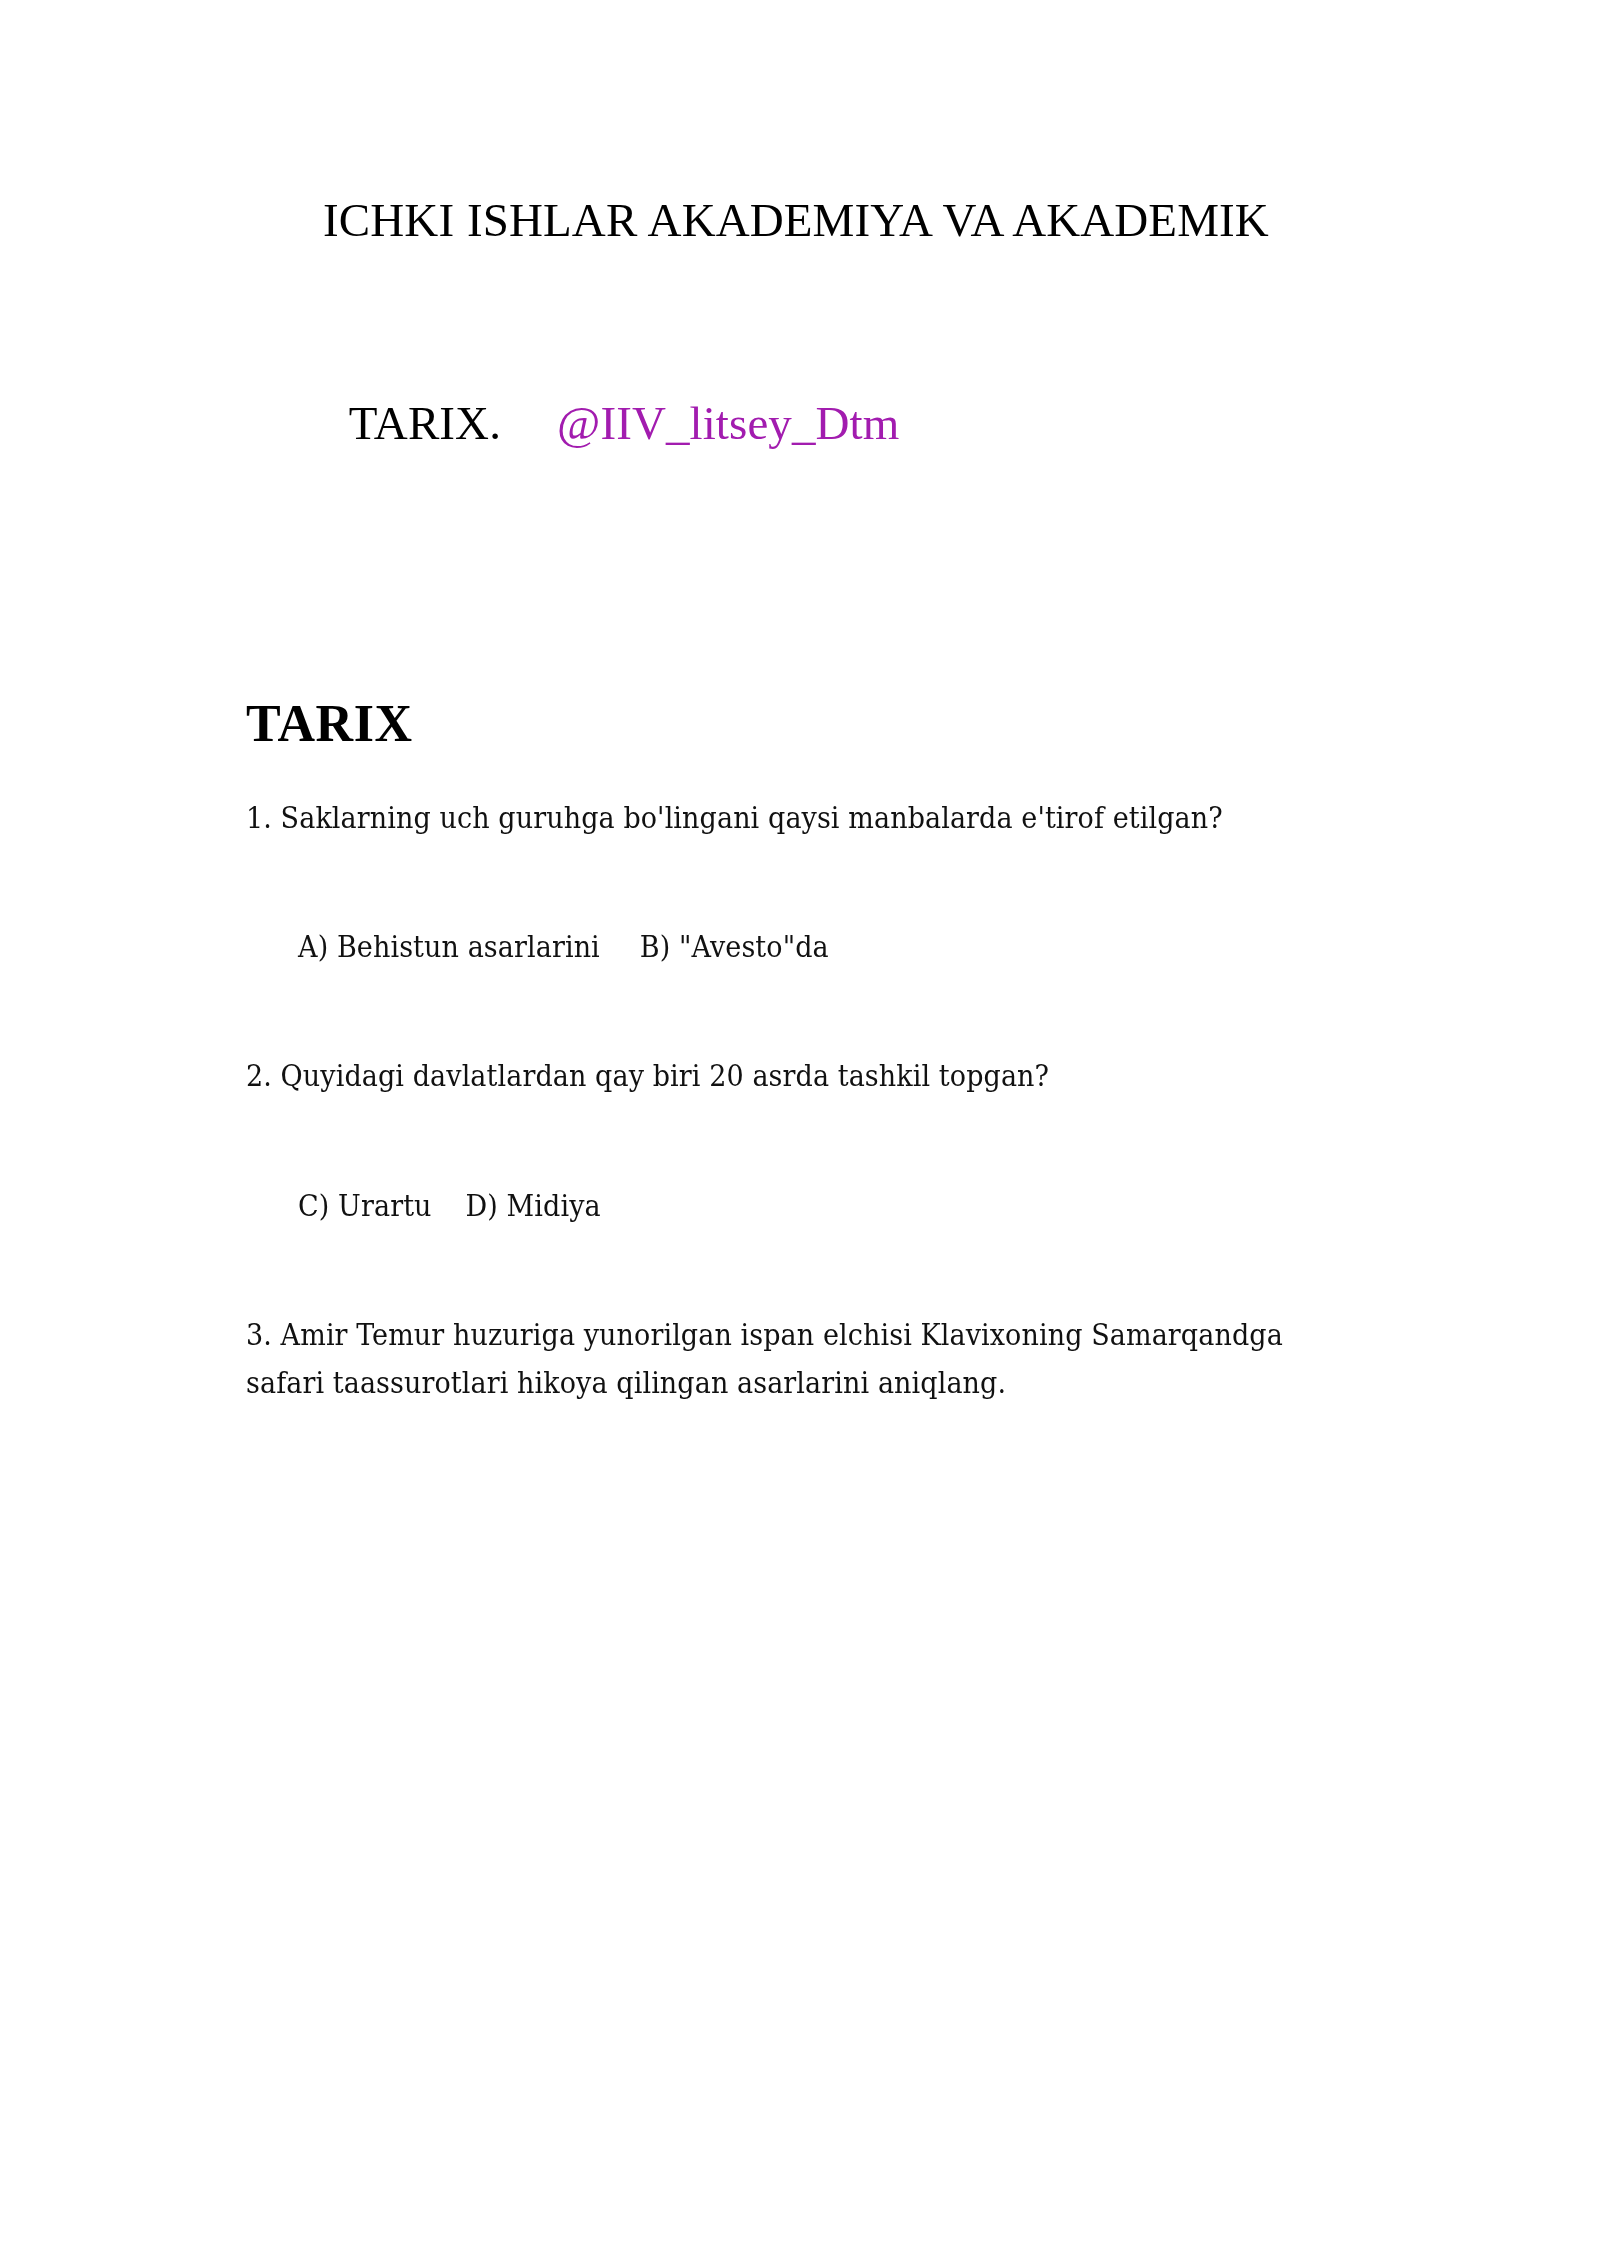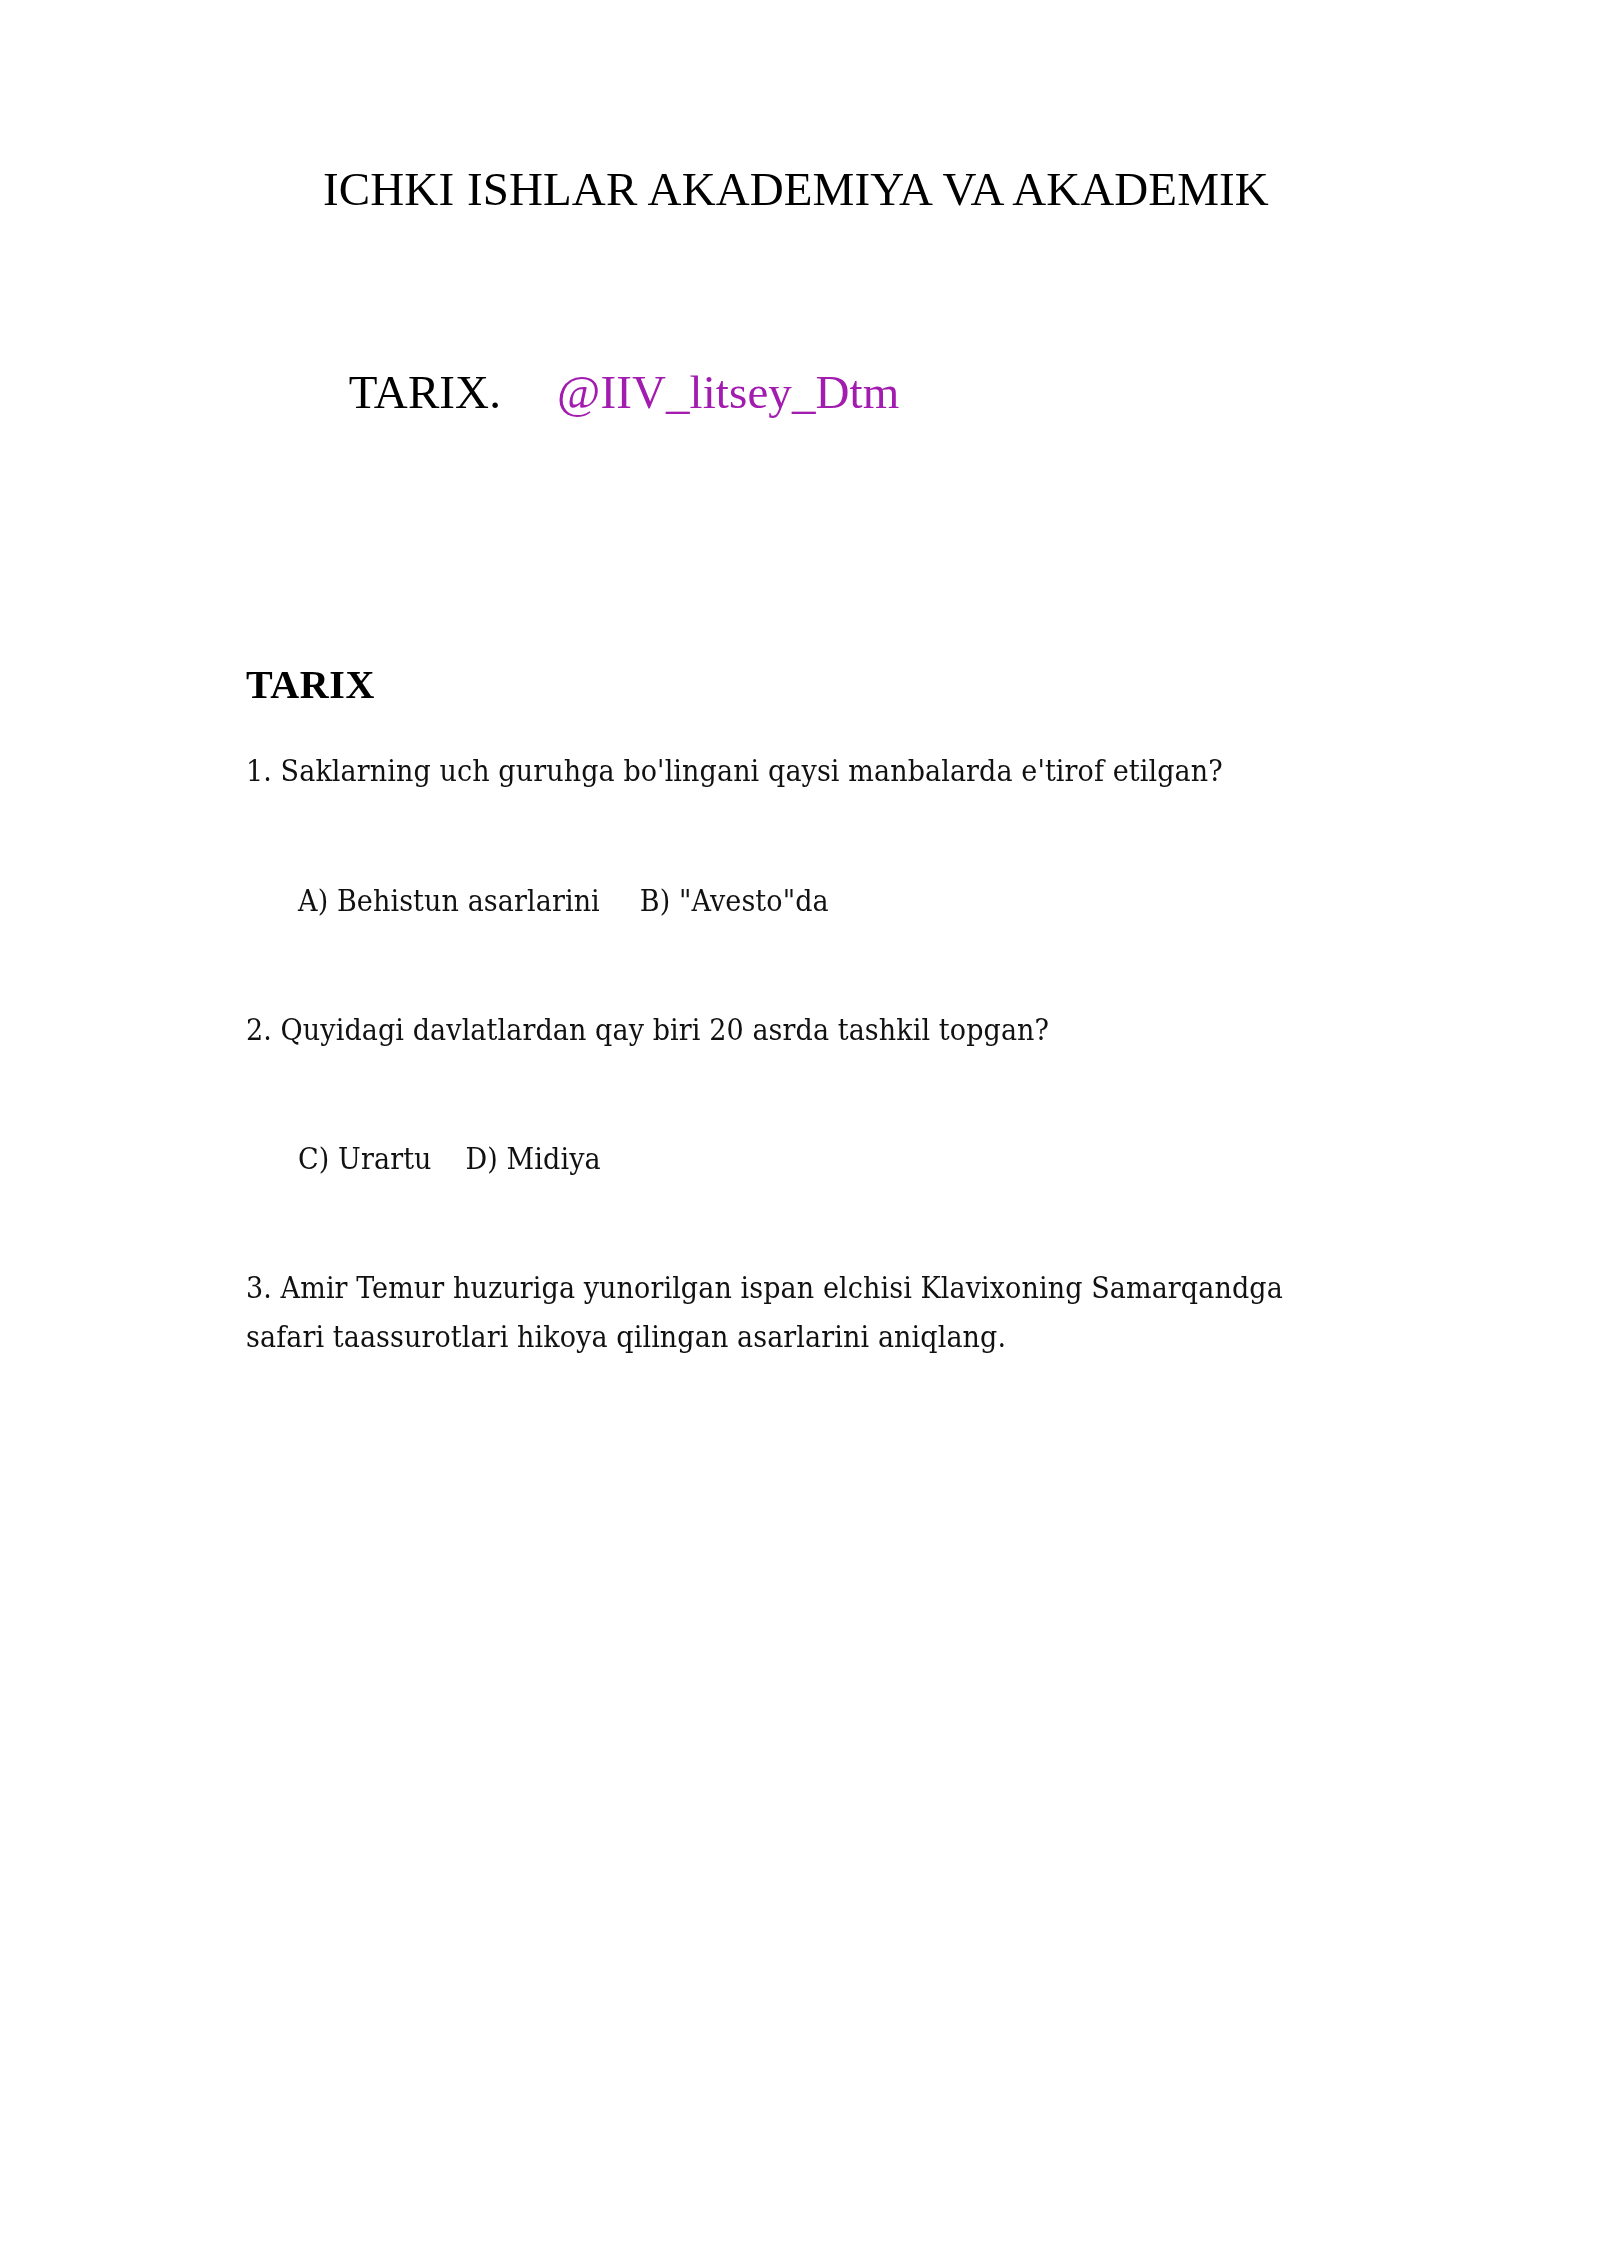--- a/index.html
+++ b/index.html
@@ -16,21 +16,21 @@
     color: #000000;
     -webkit-font-smoothing: antialiased;
   }
 
   .page {
     position: relative;
     width: 1415px;
     height: 2262px;
     background: #ffffff;
     box-sizing: border-box;
-    padding: 88px 238px 0 246px;
+    padding: 119px 238px 0 246px;
   }
 
   .doc-body {
     width: 1120px;
   }
 
   
   .doc-heading {
     font-family: "Liberation Serif", "DejaVu Serif", serif;
     font-size: 47px;
@@ -52,21 +52,21 @@
   }
   .handle-gap {
     display: inline-block;
     width: 54px;
   }
 
   
   .subject-title {
     font-family: "Liberation Serif", "DejaVu Serif", serif;
     font-weight: 700;
-    font-size: 40px;
+    font-size: 52px;
     line-height: 1.3;
     letter-spacing: 0.6px;
     margin: 0 0 36px 0;
     color: #000000;
   }
 
   
   .para {
     font-family: "DejaVu Serif Condensed", "Liberation Serif", "DejaVu Serif", serif;
     font-size: 30px;

